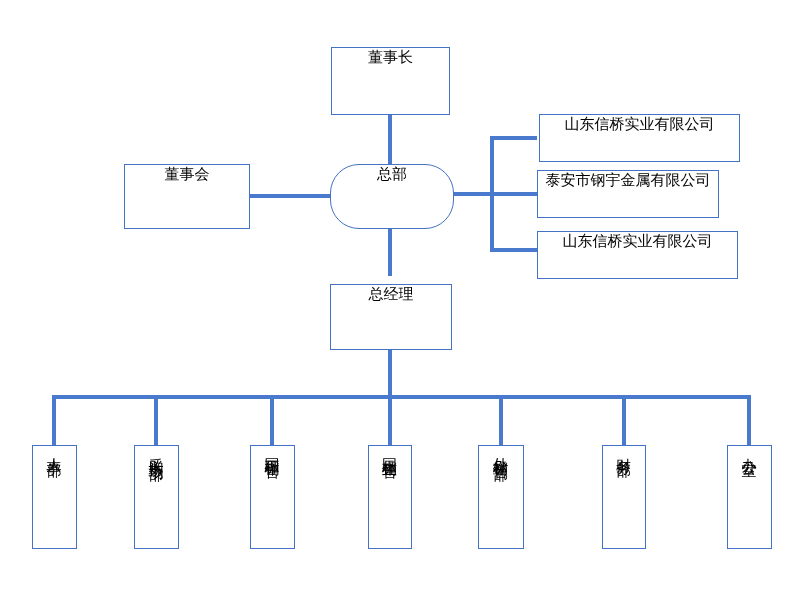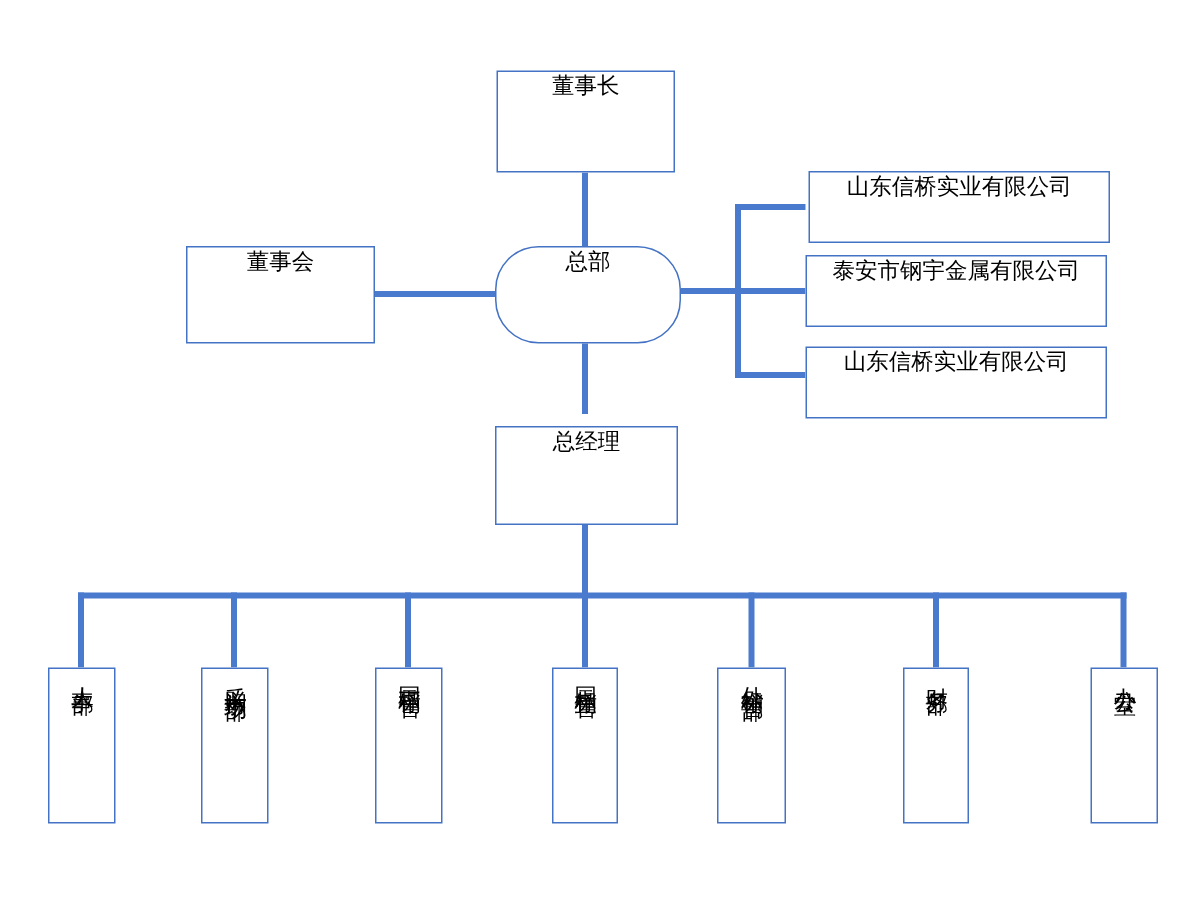--- a/index.html
+++ b/index.html
@@ -66,21 +66,21 @@
     <span>董事会</span>
   </div>
 
   <div class="node" style="left:330px; top:164px; width:124px; height:65px;border-radius:29px;">
     <span>总部</span>
   </div>
 
   <div class="node" style="left:539px; top:114px; width:201px; height:48px;">
     <span>山东信桥实业有限公司</span>
   </div>
-  <div class="node" style="left:537px; top:170px; width:201px; height:48px;">
+  <div class="node" style="left:537px; top:170px; width:182px; height:48px;">
     <span>泰安市钢宇金属有限公司</span>
   </div>
   <div class="node" style="left:537px; top:231px; width:201px; height:48px;">
     <span>山东信桥实业有限公司</span>
   </div>
 
   <div class="node" style="left:330px; top:284px; width:122px; height:66px;">
     <span>总经理</span>
   </div>
 

